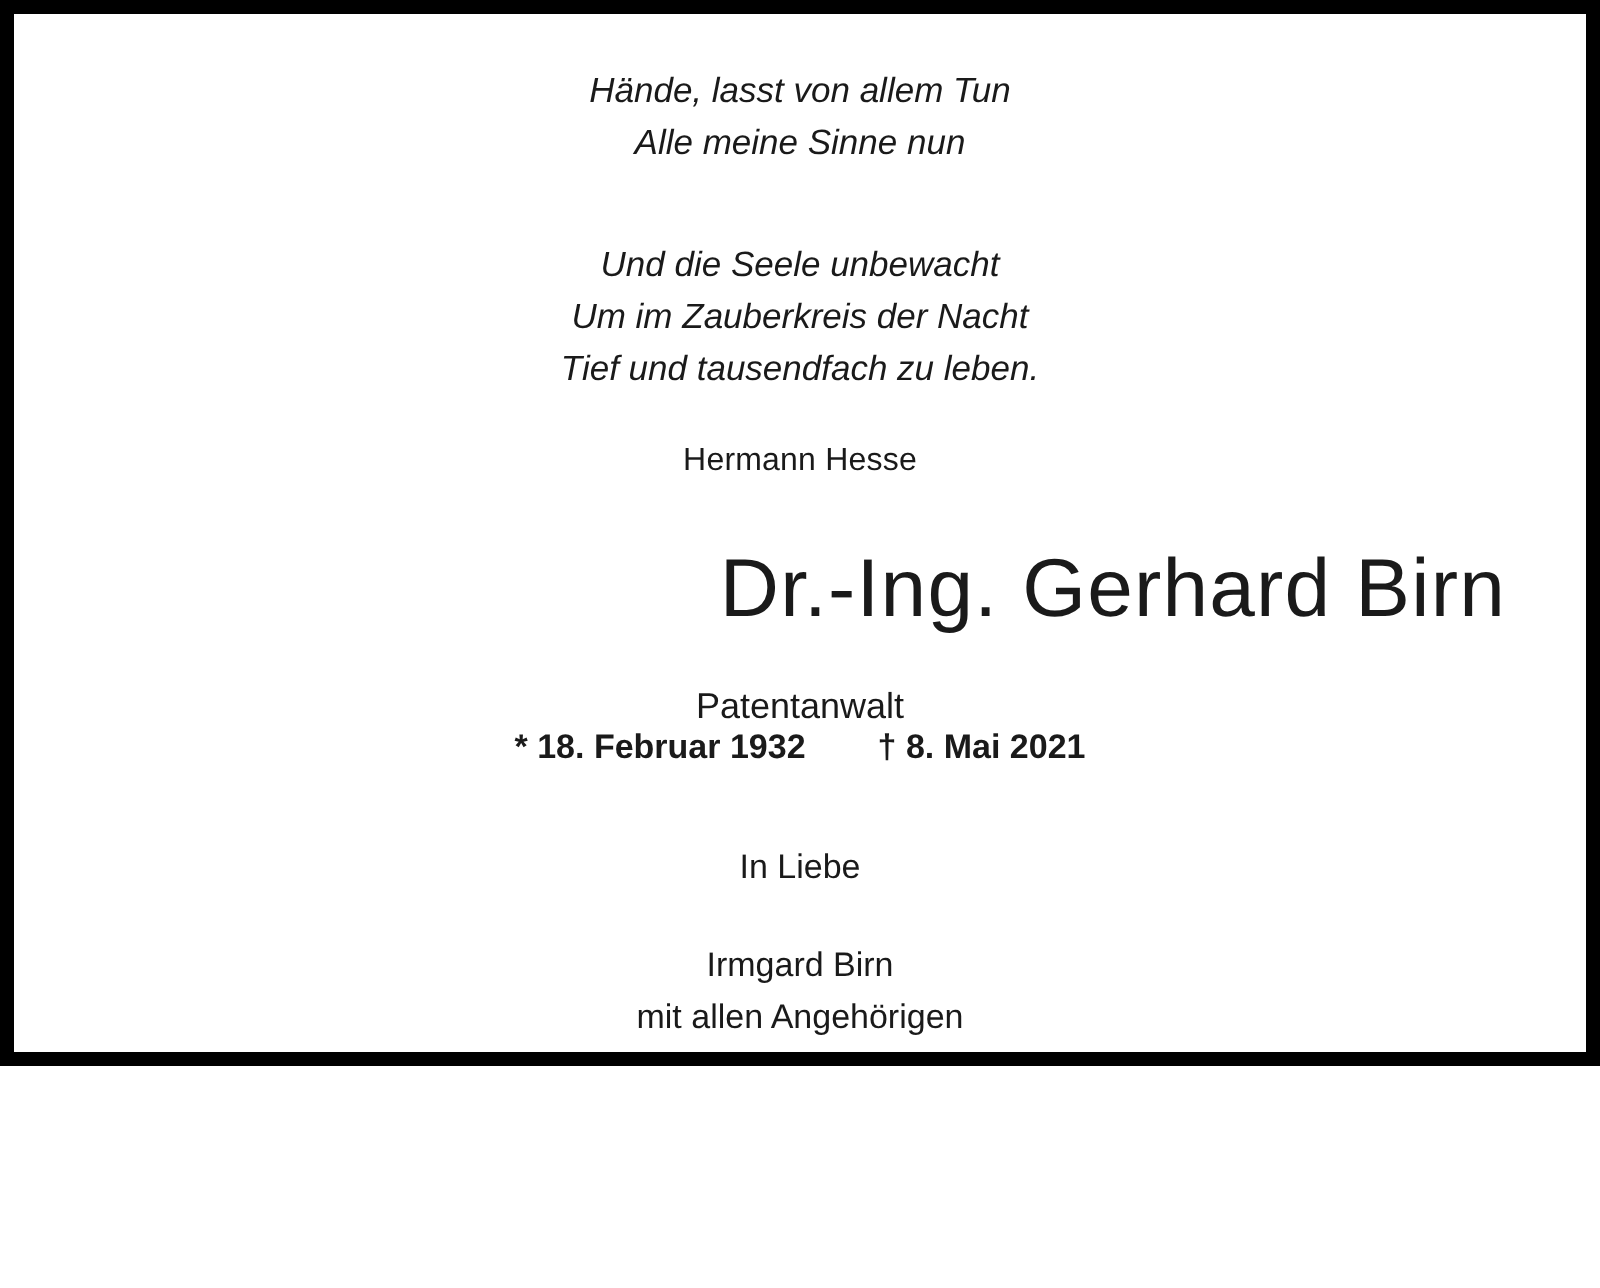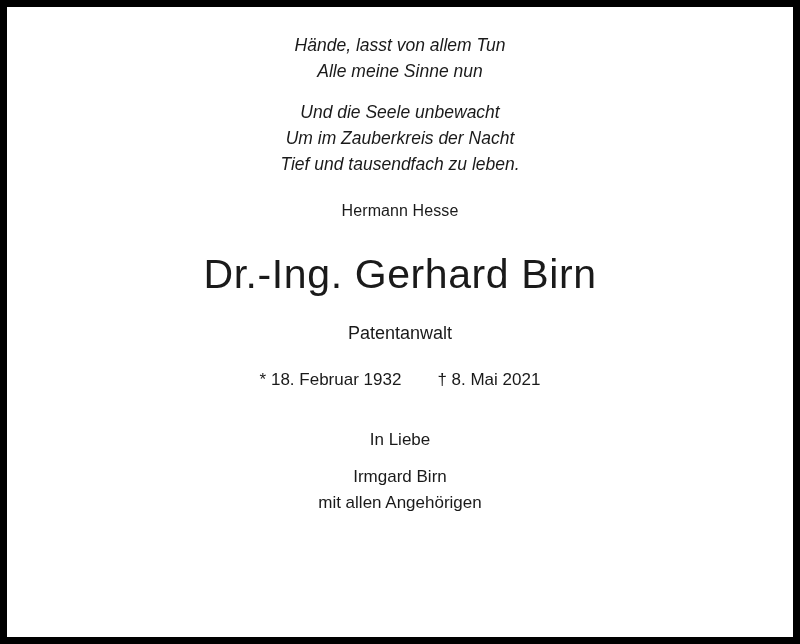--- a/index.html
+++ b/index.html
@@ -10,75 +10,76 @@
   body {
     width: 800px;
     height: 644px;
     font-family: "Liberation Sans", sans-serif;
     color: #1a1a1a;
     overflow: hidden;
   }
   .obituary {
     box-sizing: border-box;
     width: 800px;
-    height: 644px;
+    height: 533px;
     border: 7px solid #000000;
     background: #ffffff;
     padding: 26px 40px 0 40px;
     text-align: center;
   }
   .poem {
     font-style: italic;
     font-size: 17.5px;
     line-height: 1.47;
     color: #1a1a1a;
   }
   .poem-stanza {
     margin: 0;
   }
   .poem-stanza + .poem-stanza {
-    margin-top: 16px;
+    margin-top: 36px;
   }
   .poem-line {
     display: block;
     white-space: nowrap;
   }
   .poet {
     margin-top: 21px;
     font-size: 16px;
     font-style: normal;
     letter-spacing: 0.1px;
   }
   .name {
     margin-top: 30px;
     font-size: 41px;
     font-weight: 400;
     letter-spacing: 0.6px;
     line-height: 1.1;
     white-space: nowrap;
+    text-align: right;
   }
   .profession {
     margin-top: 26px;
     font-size: 18px;
   }
   .dates {
-    margin-top: 26px;
     font-size: 17px;
     white-space: nowrap;
+    font-weight: bold;
   }
   .dates .gap {
     display: inline-block;
     width: 36px;
   }
   .in-love {
     margin-top: 40px;
     font-size: 17px;
   }
   .survivors {
-    margin-top: 14px;
+    margin-top: 26px;
     font-size: 17px;
     line-height: 1.5;
   }
   .survivor-line {
     display: block;
   }
 </style>
 </head>
 <body>
 

